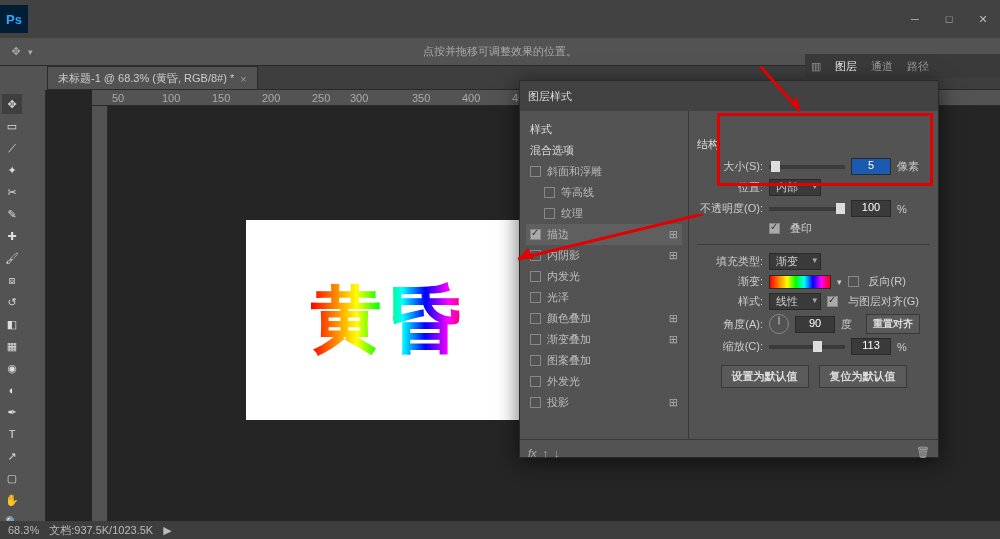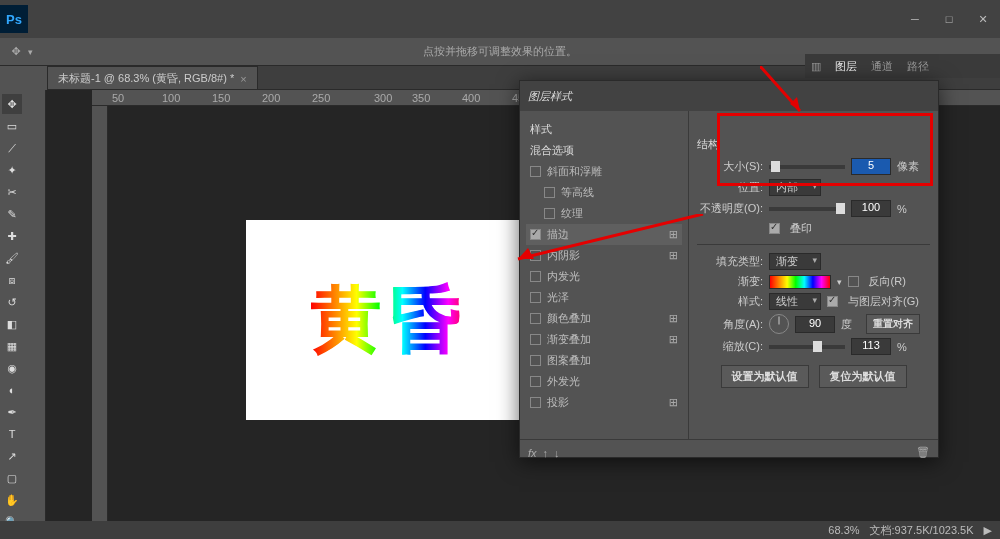--- a/index.html
+++ b/index.html
@@ -45,21 +45,21 @@
   font-family:"SimSun",serif;
 }
 
 
 .right-tabs { position:absolute; top:54px; right:0; width:195px; height:24px; background:#3a3a3a; display:flex; align-items:center; gap:14px; padding-left:30px; color:#999; }
 .right-tabs span.active { color:#eee; }
 .panel-icon { position:absolute; left:6px; }
 
 
 .dialog { position:absolute; top:80px; left:519px; width:420px; height:378px; background:#535353; border:1px solid #2a2a2a; box-shadow:0 4px 20px rgba(0,0,0,.6); z-index:10; }
-.dlg-title { height:22px; background:#424242; display:flex; align-items:center; padding:15px 8px; color:#ddd;font-style:italic; }
+.dlg-title { height:22px; background:#424242; display:flex; align-items:center; padding:15px 8px; color:#ddd; }
 .dlg-body { display:flex; height:calc(100% - 22px - 26px); }
 .dlg-list { width:169px; border-right:1px solid #3a3a3a; padding:8px 6px; overflow-y:auto; }
 .dlg-list .hdr { color:#ddd; padding:3px 4px; }
 .dlg-list .row { display:flex; align-items:center; padding:3px 4px; gap:6px; color:#bbb; }
 .dlg-list .row.sel { background:#5f5f5f; }
 .dlg-list .row .cb { width:11px; height:11px; border:1px solid #888; display:inline-block; flex-shrink:0; }
 .dlg-list .row .cb.checked { background:#aaa; position:relative; }
 .dlg-list .row .cb.checked::after { content:"✓"; position:absolute; top:-3px; left:0; font-size:10px; color:#333; }
 .dlg-list .row .plus { margin-left:auto; color:#aaa; }
 .dlg-right { flex:1; padding:22px 8px; position:relative; }
@@ -80,21 +80,21 @@
 .angle::after { content:""; position:absolute; top:9px; left:9px; width:8px; height:1px; background:#ccc; transform-origin:left; transform:rotate(-90deg); }
 .btn { padding:3px 10px; background:#5a5a5a; border:1px solid #3a3a3a; color:#ddd; cursor:default;font-weight:bold; }
 .dlg-foot { height:26px; border-top:1px solid #3a3a3a; display:flex; align-items:center; padding:0 8px; gap:6px; color:#aaa; }
 .dlg-foot .trash { margin-left:auto; }
 
 
 .red-box { position:absolute; border:3px solid #e40000; pointer-events:none; z-index:20; }
 .red-arrow { position:absolute; z-index:20; pointer-events:none; }
 
 
-.status { position:absolute; bottom:0; left:0; right:0; height:18px; background:#3e3e3e; display:flex; align-items:center; padding:0 8px; gap:10px; color:#bbb; font-size:10px;justify-content:flex-end; }
+.status { position:absolute; bottom:0; left:0; right:0; height:18px; background:#3e3e3e; display:flex; align-items:center; padding:0 8px; gap:10px; color:#bbb; font-size:10px; }
 </style>
 </head>
 <body>
 
 <div class="titlebar">
   <div class="ps-logo">Ps</div>
   <div class="win-ctrl">
     <div>─</div>
     <div>□</div>
     <div>✕</div>
@@ -144,21 +144,21 @@
     </div>
   </div>
 
   <div class="canvas-wrap">
     <div class="ruler-top" id="ruler-h">
         <span style="left: 20px;">50</span>
         <span style="left: 70px;">100</span>
         <span style="left: 120px;">150</span>
         <span style="left: 170px;">200</span>
         <span style="left: 220px;">250</span>
-        <span style="left: 282px;">300</span>
+        <span style="left: 258px;">300</span>
         <span style="left: 320px;">350</span>
         <span style="left: 370px;">400</span>
         <span style="left: 420px;">450</span>
         <span style="left: 470px;">500</span>
         <span style="left: 520px;">550</span>
         <span style="left: 570px;">600</span>
         <span style="left: 620px;">650</span>
         <span style="left: 670px;">700</span>
         <span style="left: 720px;">750</span>
       </div>

